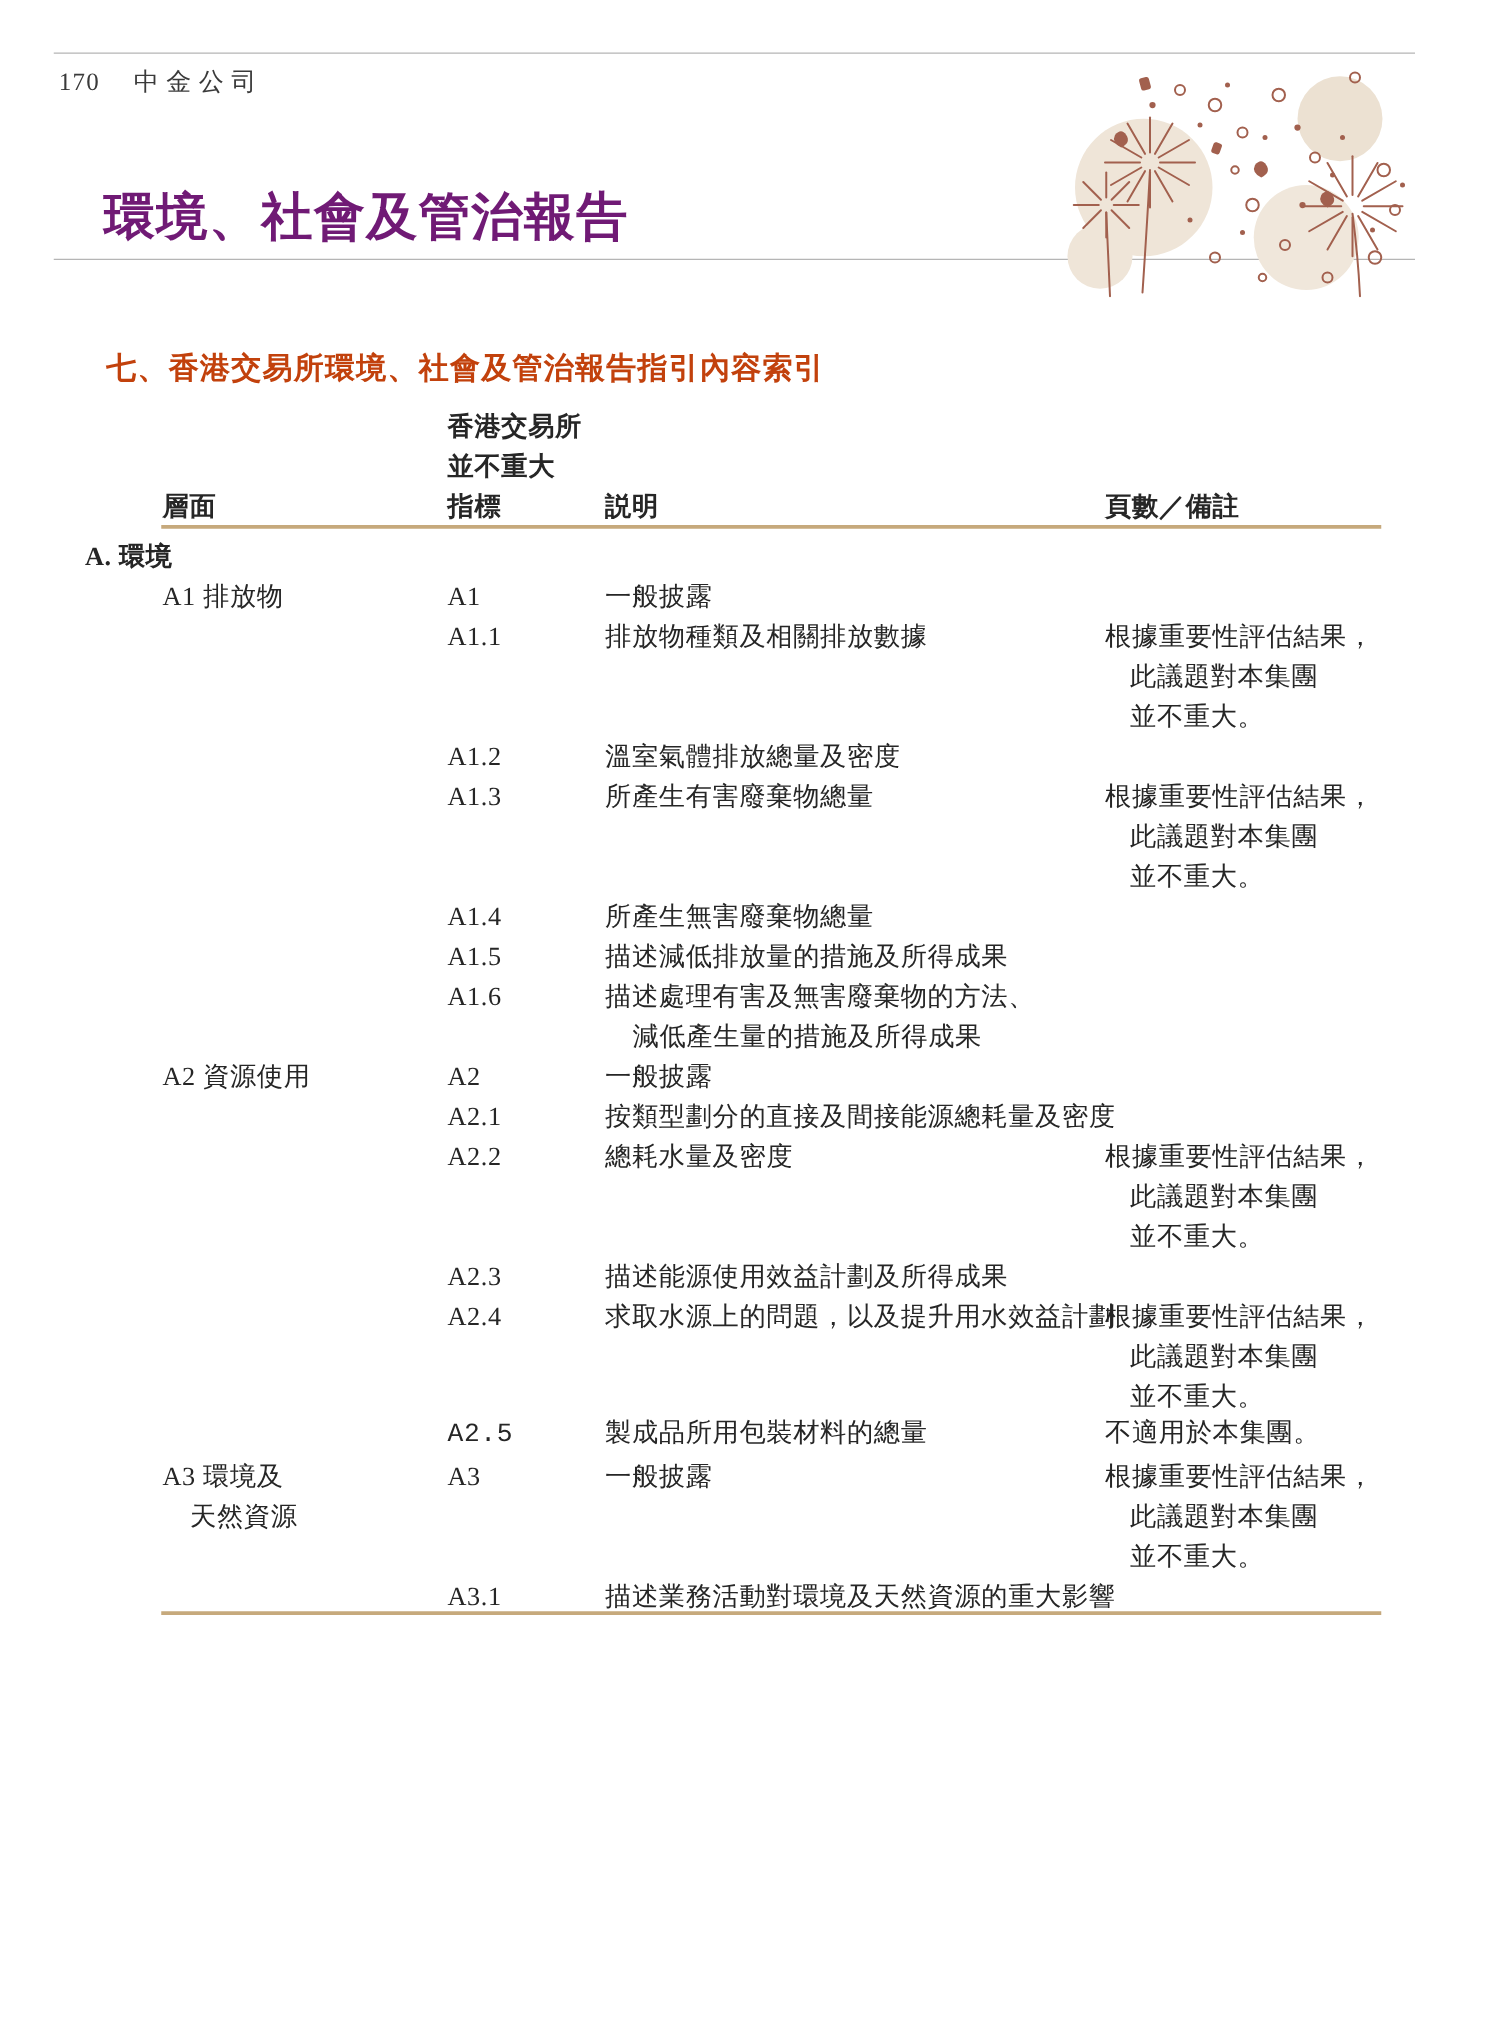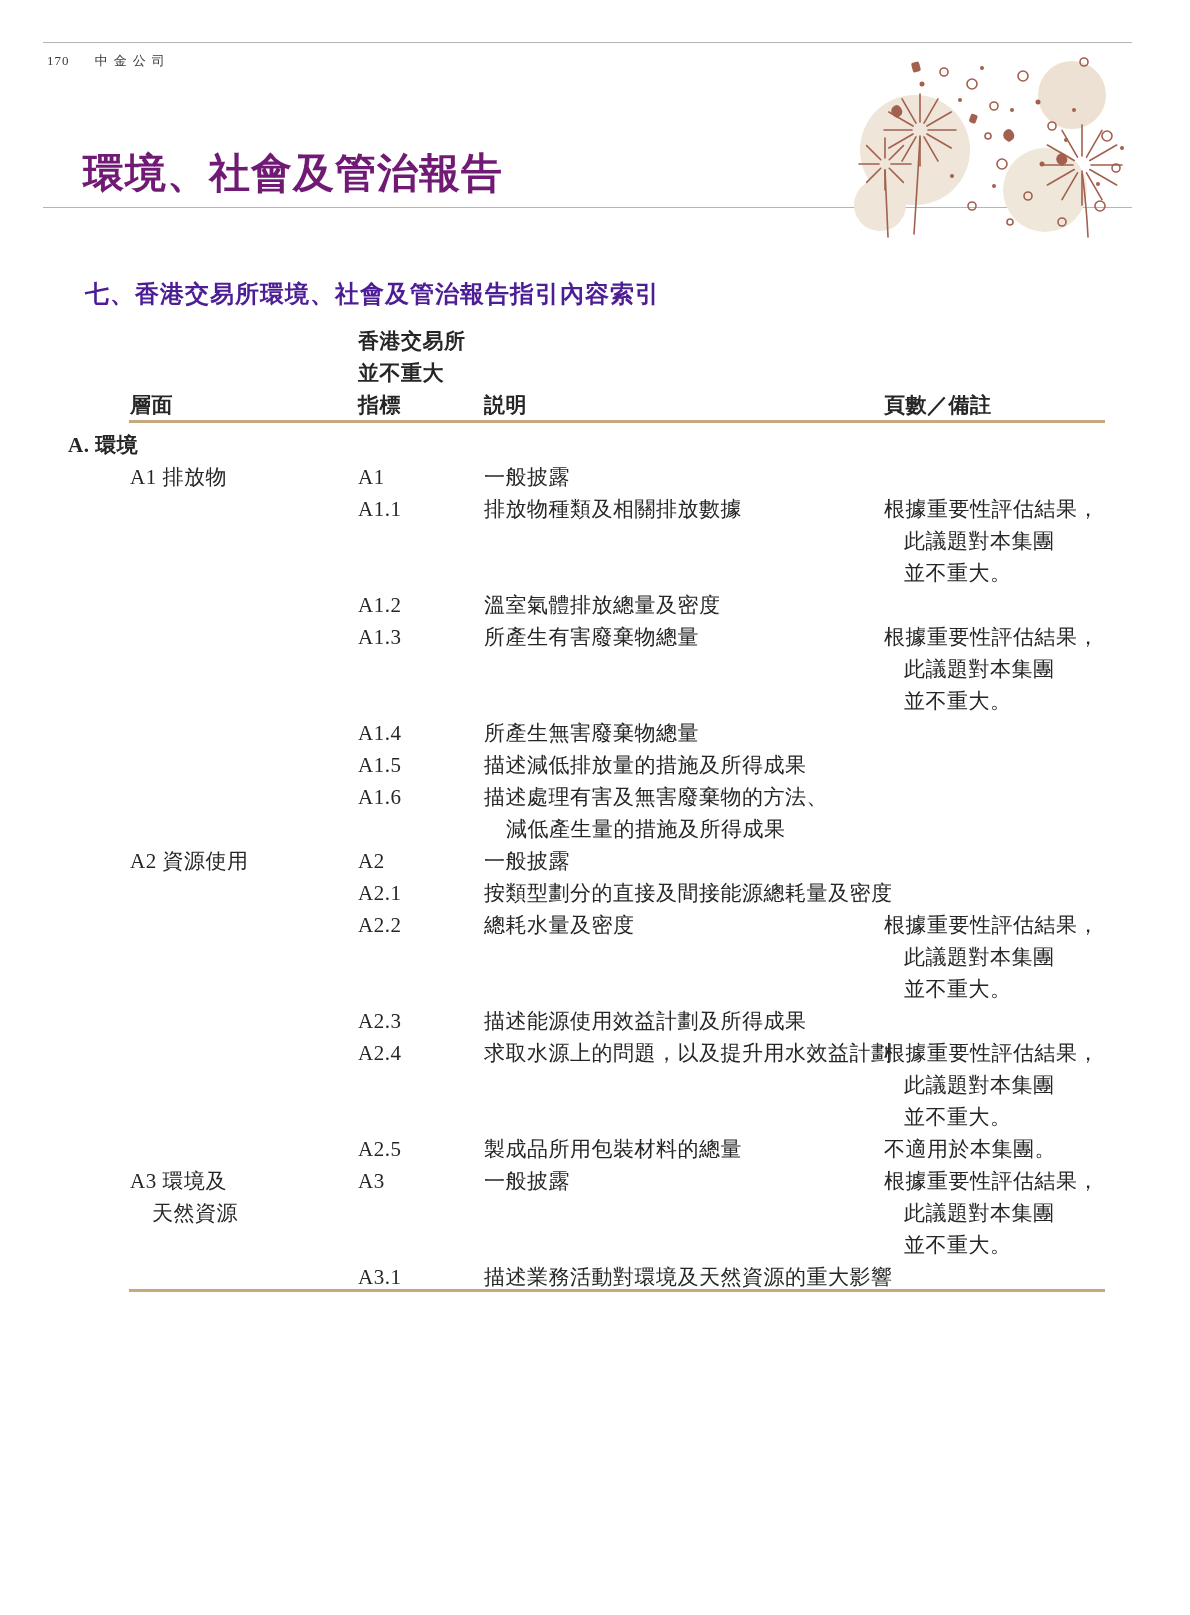--- a/index.html
+++ b/index.html
@@ -4,31 +4,31 @@
 <style>
   html,body{margin:0;padding:0;background:#ffffff;}
   .page{
     position:relative; width:1190px; height:1615px; background:#ffffff;
     font-family:"Liberation Serif","DejaVu Serif",serif;
     color:#262626; overflow:hidden;
   }
   .divider{position:absolute; left:43px; width:1089px; height:1px; background:#b5b5b5;}
   .divider.top{top:42px;}
   .divider.under-title{top:207px;}
-  .pagehead{position:absolute; left:47px; top:52px; font-size:13px; color:#3a3a3a; white-space:nowrap;}
+  .pagehead{position:absolute; left:47px; top:52px; font-size:20px; color:#3a3a3a; white-space:nowrap;}
   .pagehead .pageno{letter-spacing:1px;}
   .pagehead .company{margin-left:22px; letter-spacing:6px;}
   .report-title{
     position:absolute; left:83px; top:146px; margin:0;
     font-size:41px; font-weight:700; letter-spacing:1px; color:#701a75; white-space:nowrap;
   }
   .art{position:absolute; left:852px; top:44px; z-index:2;}
   .section-heading{
     position:absolute; left:85px; top:278px; margin:0;
-    font-size:24px; font-weight:700; letter-spacing:1px; color:#4c1d95; white-space:nowrap;
+    font-size:24px; font-weight:700; letter-spacing:1px; color:#c2410c; white-space:nowrap;
   }
   
   .thead{position:absolute; left:0; top:325px; width:1190px; font-weight:700; font-size:21px; letter-spacing:.5px;}
   .thead .line{height:32px; line-height:32px; white-space:nowrap;}
   .th-kpi{position:absolute; left:358px; top:0;}
   .th-aspect{position:absolute; left:130px; top:64px;}
   .th-desc{position:absolute; left:484px; top:64px;}
   .th-page{position:absolute; left:884px; top:64px;}
   .gold-rule{position:absolute; left:129px; width:976px; height:3px; background:#c6a97c;}
   .gold-rule.head{top:420px;}
@@ -277,21 +277,21 @@
         </div>
         <div class="cell c3">
           <div>求取水源上的問題，以及提升用水效益計劃</div>
         </div>
         <div class="cell c4">
           <div>根據重要性評估結果，</div>
           <div class="cont">此議題對本集團</div>
           <div class="cont">並不重大。</div>
         </div>
       </div>
-      <div class="row" style="height: 32px;">
+      <div class="row" style="height: 32px; font-family: Liberation Mono, monospace;">
         <div class="cell c2">
           <div>A2.5</div>
         </div>
         <div class="cell c3">
           <div>製成品所用包裝材料的總量</div>
         </div>
         <div class="cell c4">
           <div>不適用於本集團。</div>
         </div>
       </div>

